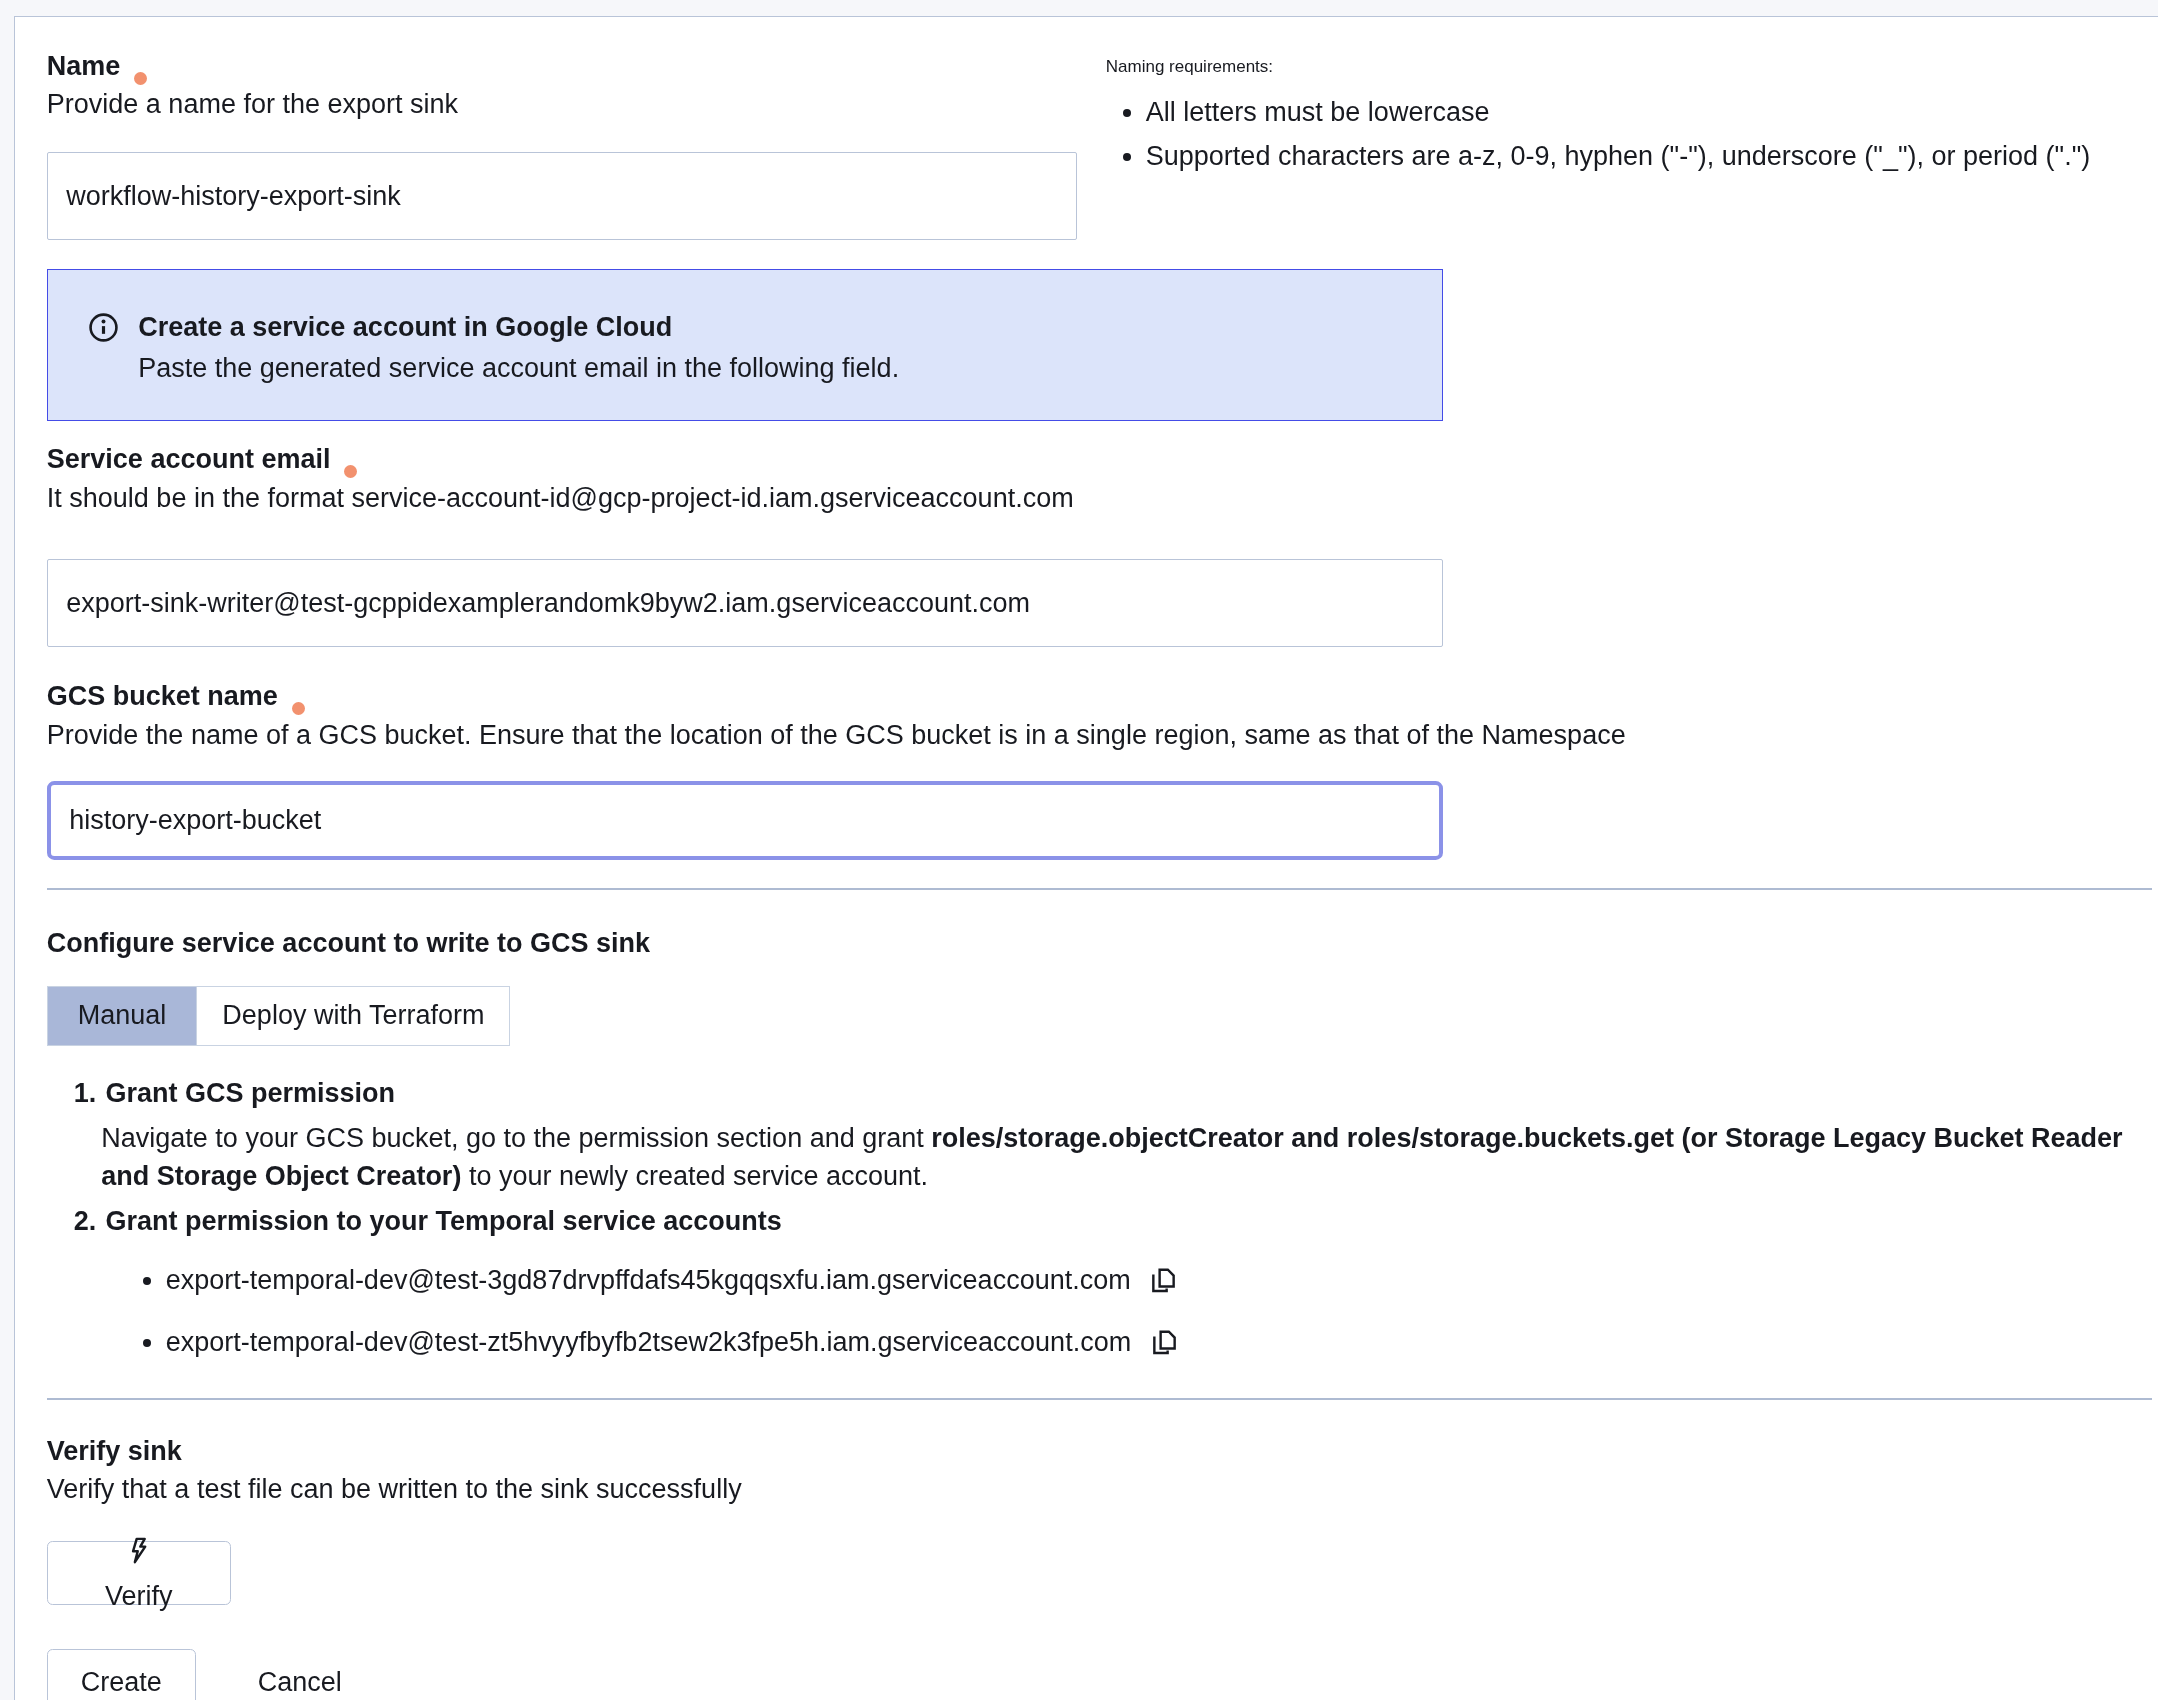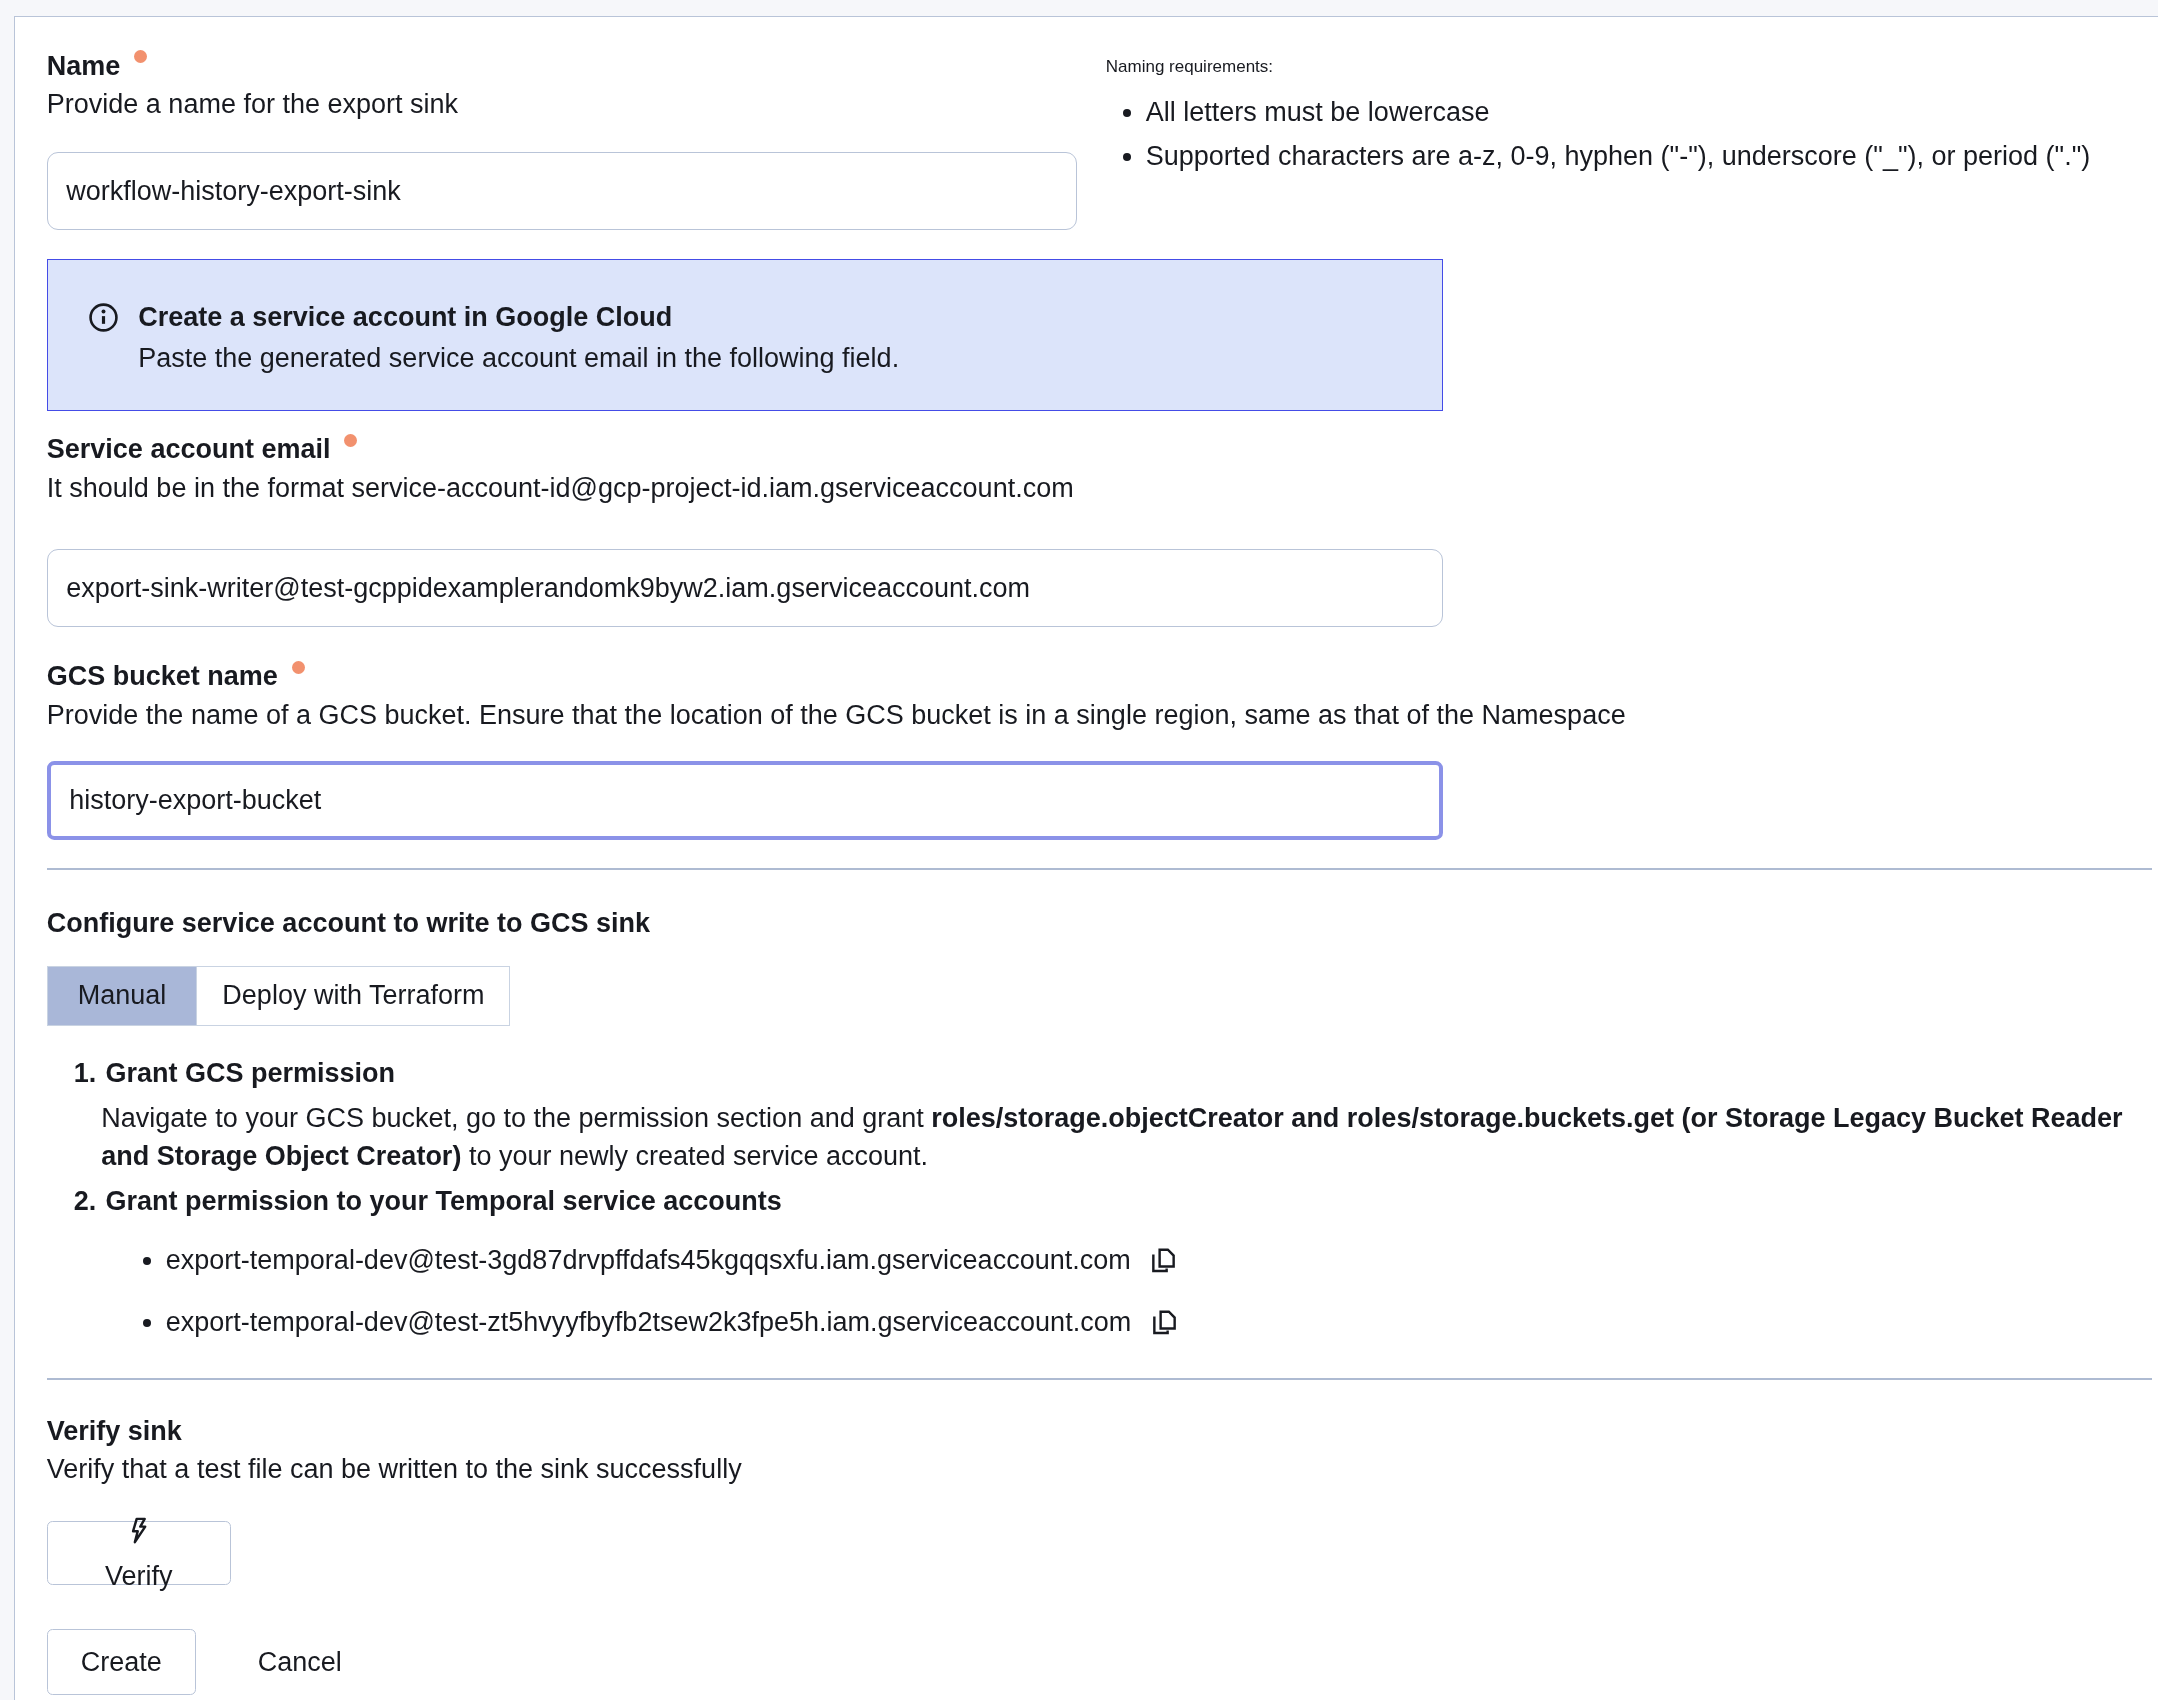--- a/index.html
+++ b/index.html
@@ -19,34 +19,34 @@
     border: 1.8px solid #b9c4d8;
   }
   .content {
     padding: 31px 0 0 32px;
     width: 2112px;
   }
   .top-row { display: flex; align-items: flex-start; }
   .col-left { width: 1030px; flex: 0 0 auto; }
   .col-right { margin-left: 29px; flex: 1 1 auto; }
 
-  .label-row { display: flex; align-items: flex-start; gap: 13.8px; height: 37px; }
+  .label-row { display: flex; align-items: flex-end; gap: 13.8px; height: 37px; }
   .field-label { font-weight: 700; font-size: 27px; line-height: 37px; }
   .req-dot {
     width: 13px; height: 13px; border-radius: 50%;
     background: #f2916e; margin-top: 2.8px;
   }
   .hint { font-size: 27px; line-height: 37px; margin-top: 1.8px; }
 
   .text-input {
     display: block;
     width: 100%;
-    height: 78px;
+    height: 88px;
     border: 1.8px solid #b9c4d8;
-    border-radius: 11px;
+    border-radius: 2px;
     background: #fff;
     font-family: inherit;
     font-size: 27px;
     color: #181a20;
     padding: 0 18.4px;
     outline: none;
   }
   .name-input { margin-top: 29px; }
   .wide-input { margin-top: 42px; }
   .focused-input {

